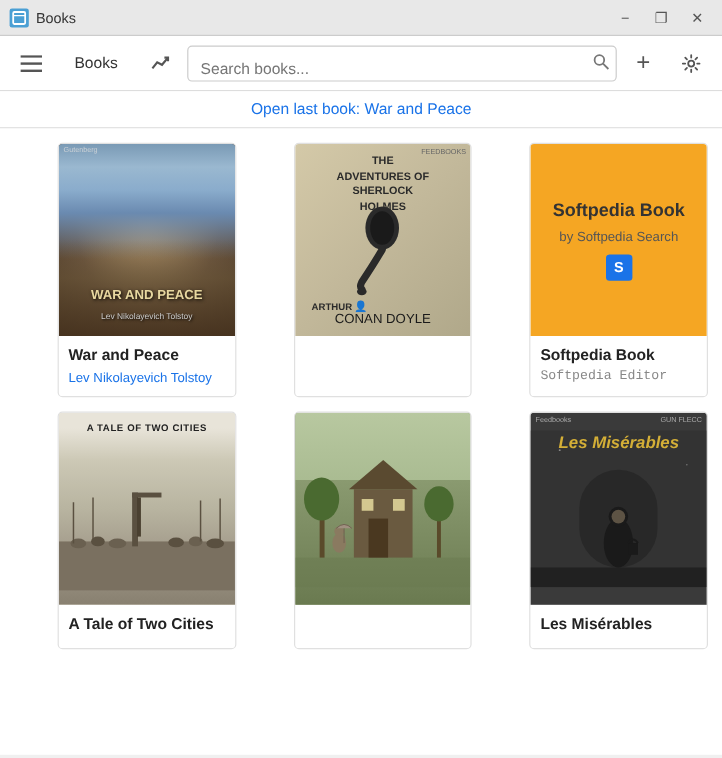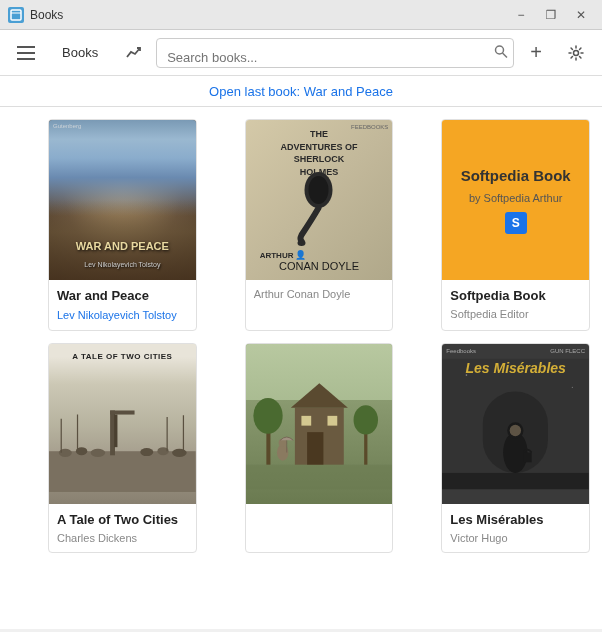--- a/index.html
+++ b/index.html
@@ -231,20 +231,21 @@
       margin-bottom: 3px;
     }
     .book-author {
       font-size: 11px;
       color: #1a73e8;
       line-height: 1.3;
     }
     .book-author-gray {
       font-size: 11px;
       color: #888;
+      font-family: Liberation Mono, monospace;
     }
 
     
     .battle-scene {
       width: 100%;
       height: 100%;
       background: 
         radial-gradient(ellipse at 50% 30%, #c8a878 0%, #8b7355 40%, #6b5540 60%, #4a3828 100%);
       position: relative;
     }
@@ -356,28 +357,27 @@
 
           <path d="M27 43 Q20 55 10 70 Q8 74 10 76" stroke="#2a2a2a" stroke-width="6" fill="none" stroke-linecap="round"></path>
 
           <ellipse cx="10" cy="78" rx="4" ry="3" fill="#2a2a2a"></ellipse>
         </svg>
 
         <div style="position:absolute; bottom:20px; left:14px; font-size:8px; color:#2a2a2a; font-weight:bold; text-transform:uppercase;">ARTHUR <span style="font-size:9px;">👤</span></div>
         <div style="position:absolute; bottom:8px; left:0; right:0; text-align:center; font-size:11px; font-weight:normal; color:#1a1a1a; text-transform:uppercase;">CONAN DOYLE</div>
       </div>
       <div class="book-info">
-        <div class="book-author-gray">Arthur Conan Doyle</div>
       </div>
     </div>
 
     <div class="book-card">
       <div class="book-cover cover-softpedia">
         <div class="cover-softpedia-title">Softpedia Book</div>
-        <div class="cover-softpedia-by">by Softpedia Arthur</div>
+        <div class="cover-softpedia-by">by Softpedia Search</div>
         <div class="cover-softpedia-logo">S</div>
       </div>
       <div class="book-info">
         <div class="book-title">Softpedia Book</div>
         <div class="book-author-gray">Softpedia Editor</div>
       </div>
     </div>
 
     <div class="book-card">
       <div class="book-cover" style="background: linear-gradient(135deg, #e8e4d9 0%, #d0cbb8 100%); position:relative;">
@@ -401,21 +401,20 @@
 
             <line x1="15" y1="40" x2="15" y2="82" stroke="#5a5040" stroke-width="1.5"></line>
             <line x1="35" y1="35" x2="35" y2="80" stroke="#5a5040" stroke-width="1.5"></line>
             <line x1="145" y1="38" x2="145" y2="80" stroke="#5a5040" stroke-width="1.5"></line>
             <line x1="165" y1="36" x2="165" y2="82" stroke="#5a5040" stroke-width="1.5"></line>
           </svg>
         </div>
       </div>
       <div class="book-info">
         <div class="book-title">A Tale of Two Cities</div>
-        <div class="book-author-gray">Charles Dickens</div>
       </div>
     </div>
 
     <div class="book-card">
       <div class="book-cover" style="background: #8a9a70; position:relative; overflow:hidden;">
         <div style="width:100%; height:100%; position:relative;">
 
           <div style="position:absolute; top:0; left:0; right:0; height:40%; background: linear-gradient(180deg, #b8c8a0 0%, #a8ba90 100%);"></div>
 
           <div style="position:absolute; bottom:0; left:0; right:0; height:65%; background: linear-gradient(180deg, #8a9a70 0%, #7a8a60 50%, #6a7a50 100%);"></div>
@@ -475,18 +474,17 @@
 
           <rect x="0" y="140" width="180" height="20" fill="#1a1a1a" opacity="0.7"></rect>
 
           <circle cx="30" cy="20" r="1" fill="#888"></circle>
           <circle cx="150" cy="15" r="1" fill="#888"></circle>
           <circle cx="160" cy="35" r="0.8" fill="#777"></circle>
         </svg>
       </div>
       <div class="book-info">
         <div class="book-title">Les Misérables</div>
-        <div class="book-author-gray">Victor Hugo</div>
       </div>
     </div>
 
   </div>
 </div>
 
 </body></html>

